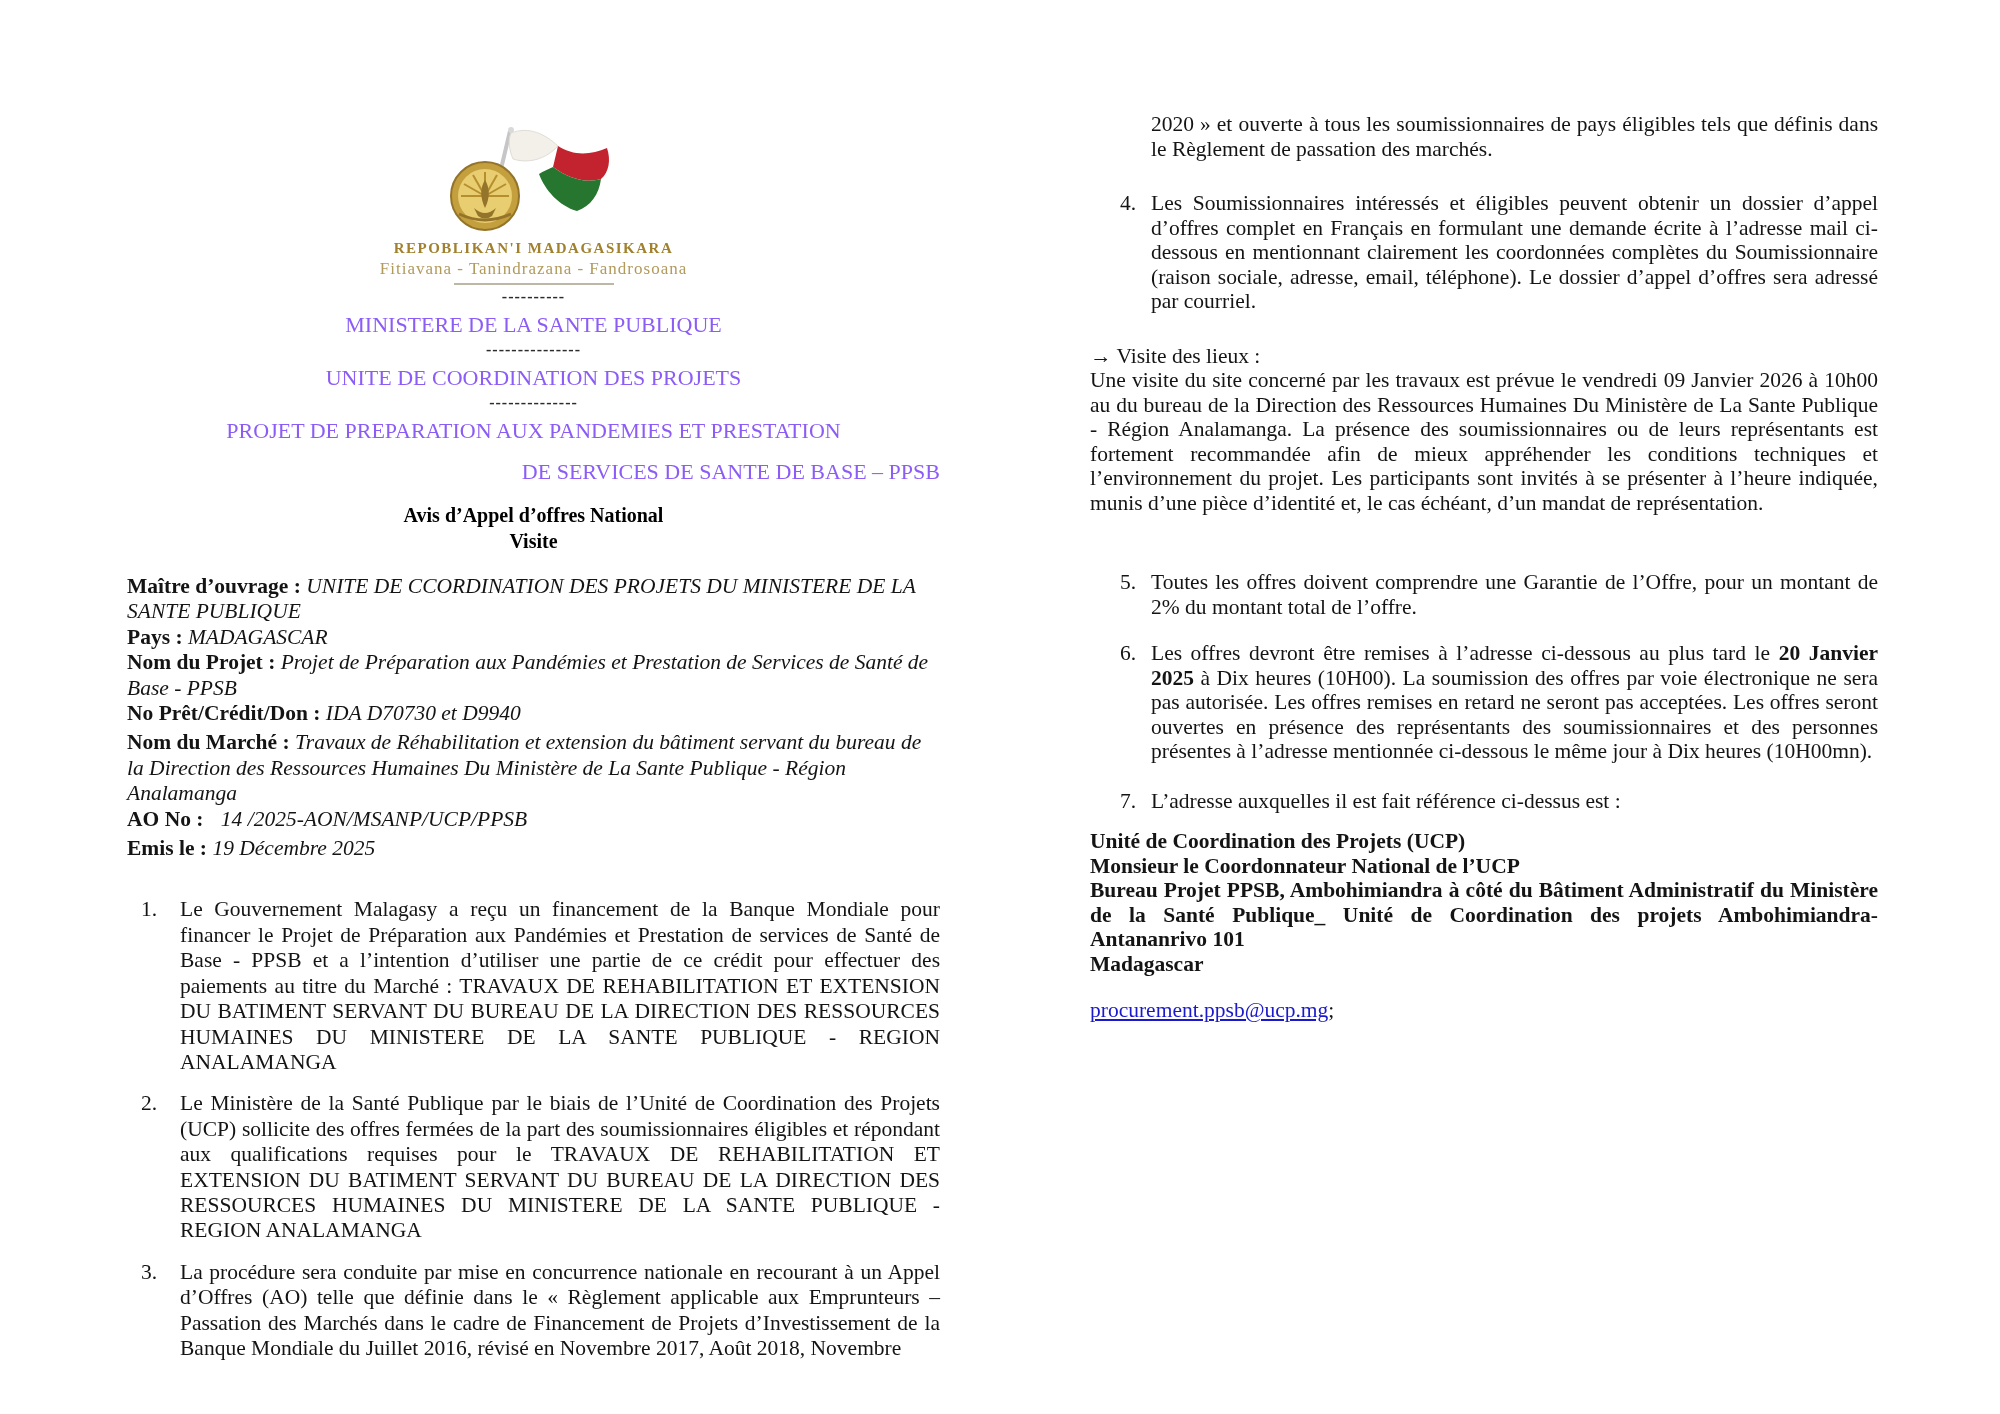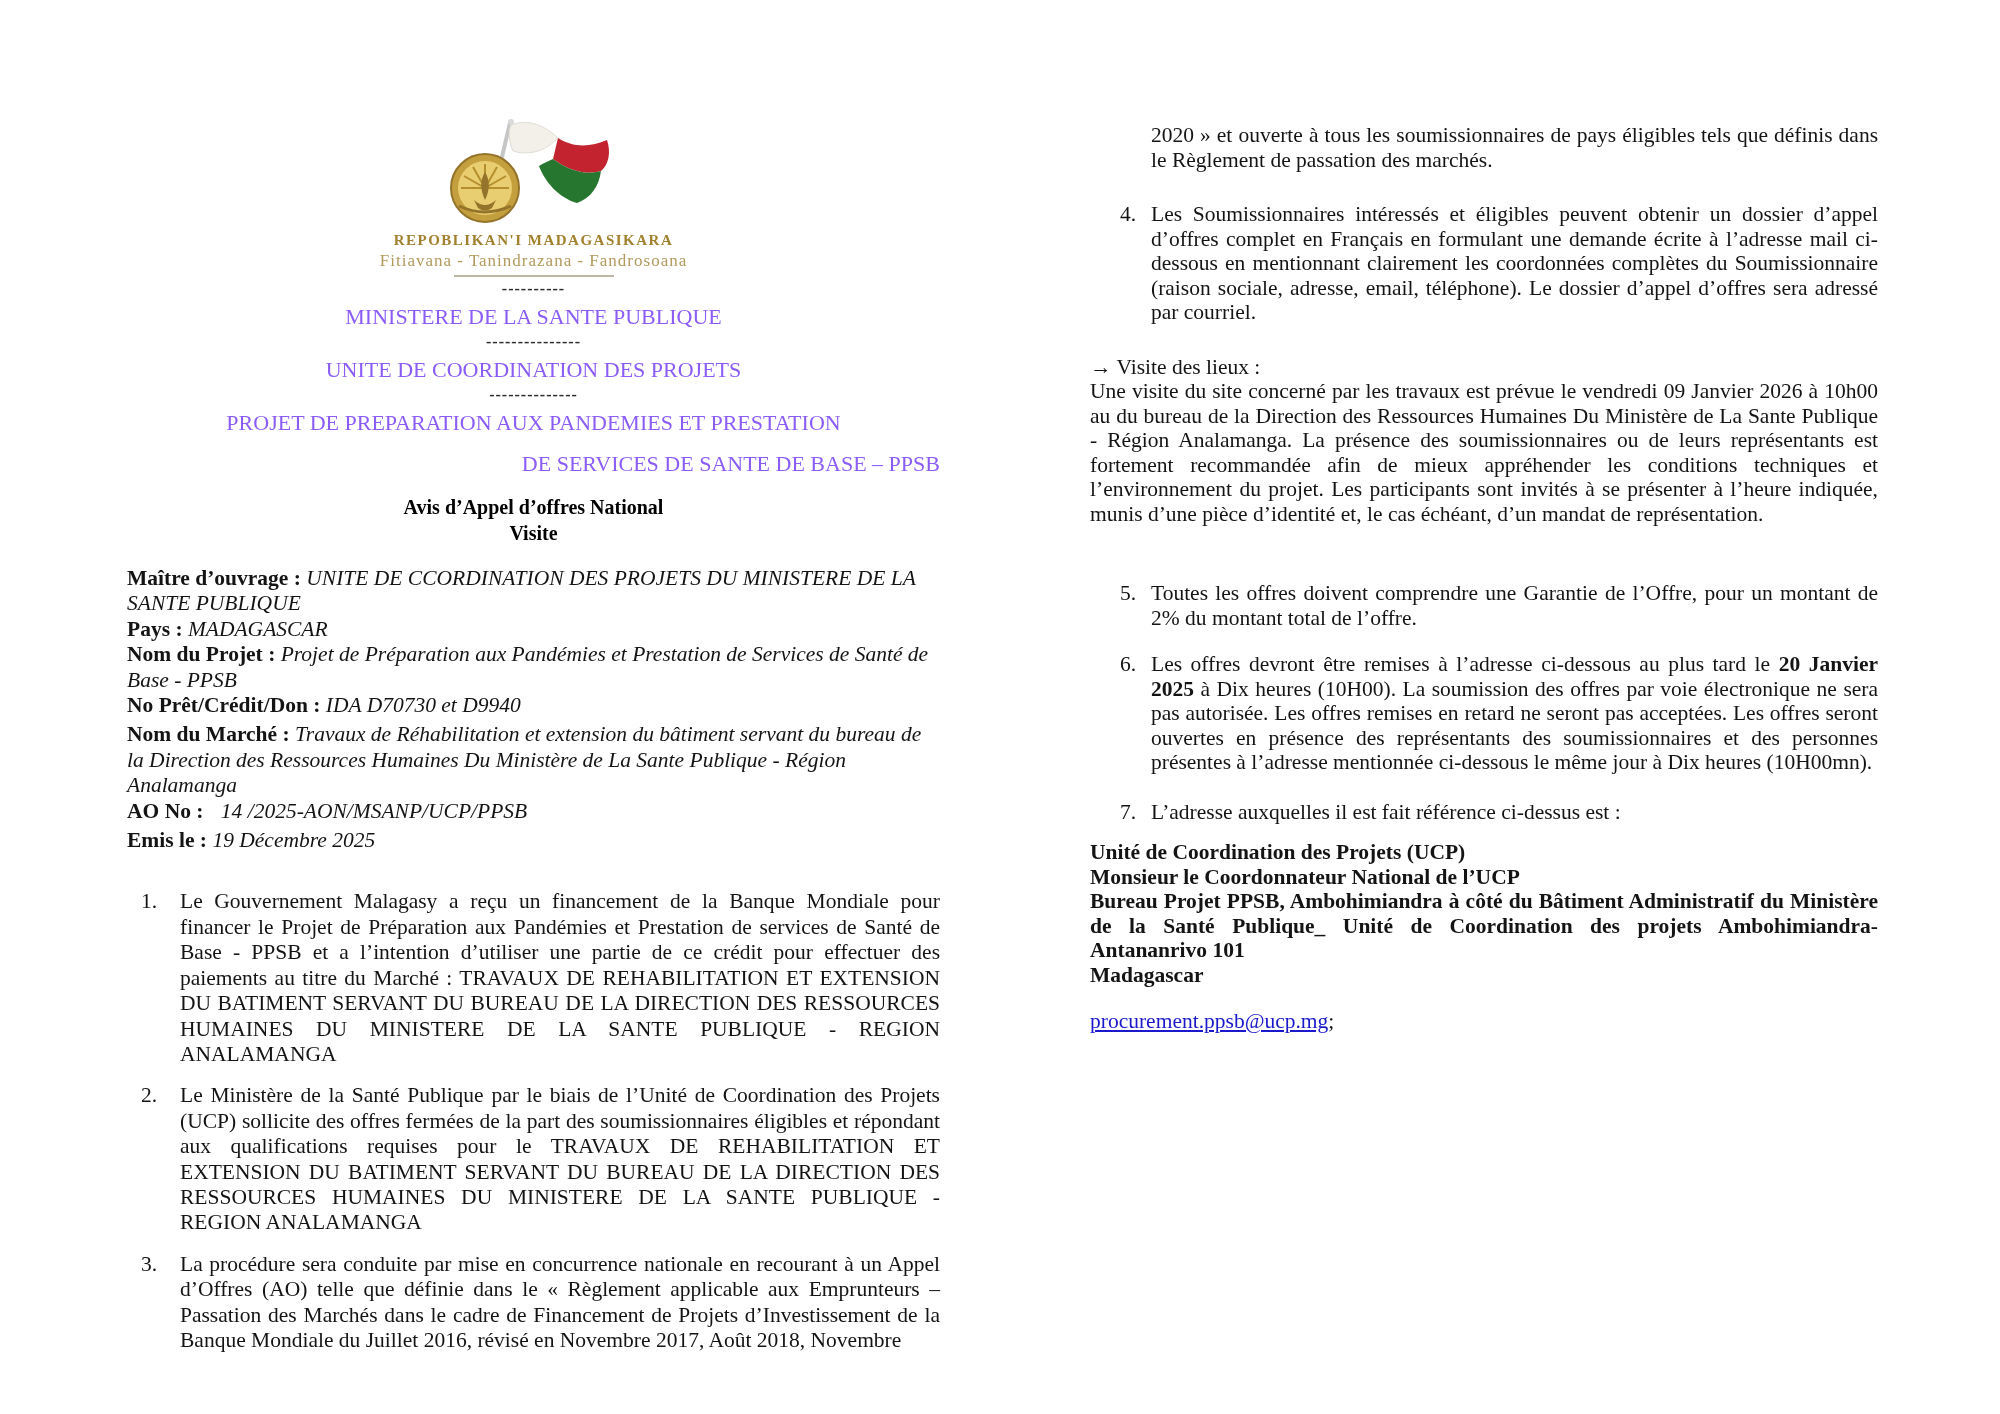--- a/index.html
+++ b/index.html
@@ -5,22 +5,22 @@
   html,body { margin:0; padding:0; background:#888; }
   .page {
     position:relative;
     width:2000px; height:1414px;
     background:#ffffff;
     font-family:"Liberation Serif", serif;
     color:#141414;
     font-size:21.5px;
     overflow:hidden;
   }
-  .col-left  { position:absolute; left:127px; top:0; width:813px; }
-  .col-right { position:absolute; left:1090px; top:11px; width:788px; }
+  .col-left  { position:absolute; left:127px; top:8px; width:813px; }
+  .col-right { position:absolute; left:1090px; top:0; width:788px; }
 
   
   .logo-block { margin-top:118px; text-align:center; }
   .logo-name  { font-weight:bold; font-size:15px; letter-spacing:1.5px; color:#a1812e; margin-top:2px; }
   .logo-motto { font-size:17px; letter-spacing:1px; color:#b29a5d; margin-top:2px; }
   .logo-rule  { width:160px; height:2px; background:#bdb7a6; margin:4px auto 0 auto; }
 
   .sep   { text-align:center; font-size:16px; font-weight:bold; letter-spacing:1px; color:#2b2b2b; margin-top:3px; }
   .hline { text-align:center; font-size:22px; margin-top:6px; color:#8b5cf6; }
   .hline.proj2 { margin-top:15px;text-align:right; }

